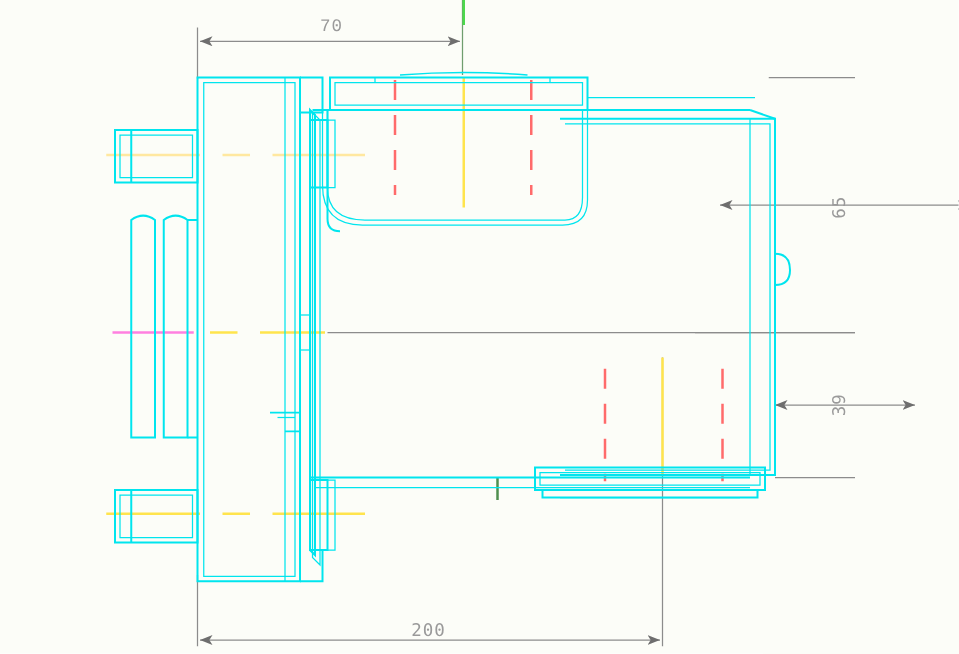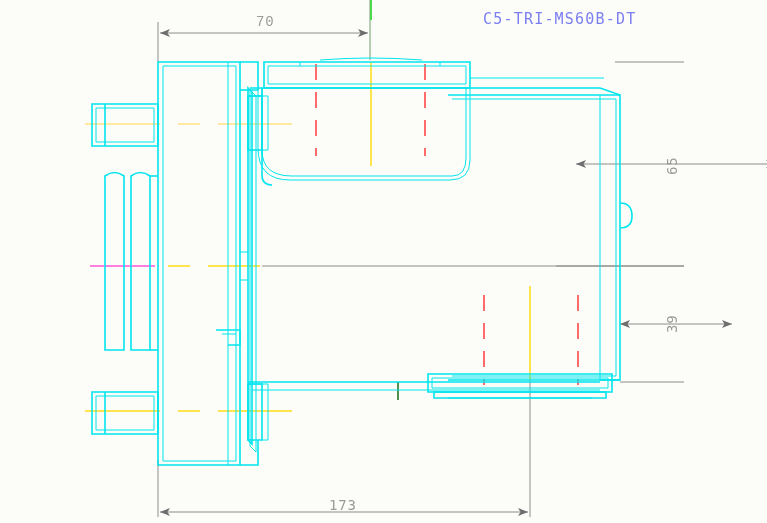--- a/index.html
+++ b/index.html
@@ -181,23 +181,22 @@
       <path d="M240,280 L248,280" stroke-width="1"></path>
 
       <path d="M216,330 L240,330 L240,345 L228,345" stroke-width="1.4"></path>
       <path d="M222,334 L236,334" stroke-width="1"></path>
 
       <line x1="228" y1="62" x2="228" y2="465" stroke-width="1"></line>
     </g>
 
   </svg>
 
-  <div class="txt-title" style="left:483px; top:10px;">C5-TRI-MS60B-DT</div>
 
   <div class="txt-dim" style="left:256px; top:14px;font-family:Liberation Mono, monospace;">70</div>
 
   <div class="txt-dim rot90" style="left:664px; top:175px;">65</div>
 
   <div class="txt-dim rot90" style="left:664px; top:333px;">39</div>
 
-  <div class="txt-dim" style="left:329px; top:497px;">173</div>
+  <div class="txt-dim" style="left:329px; top:497px;">200</div>
 
 </div>
 
 </body></html>

